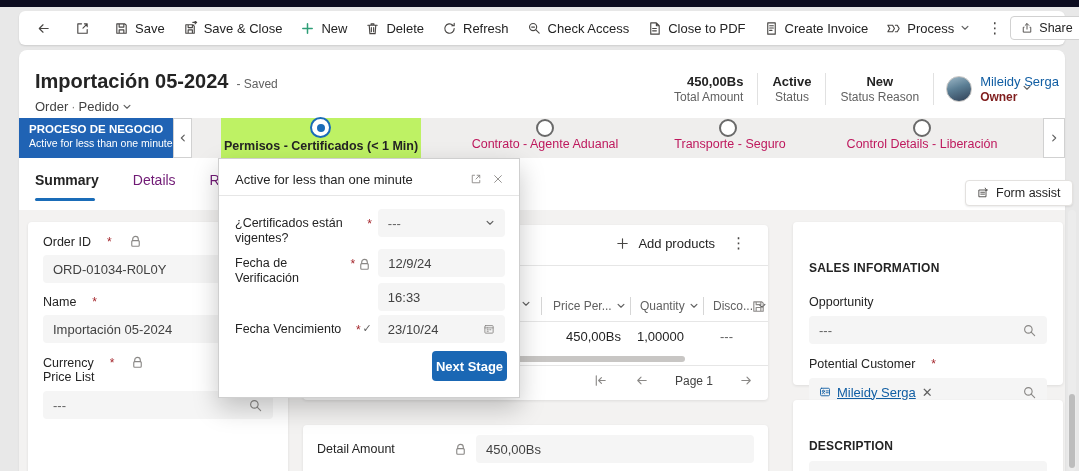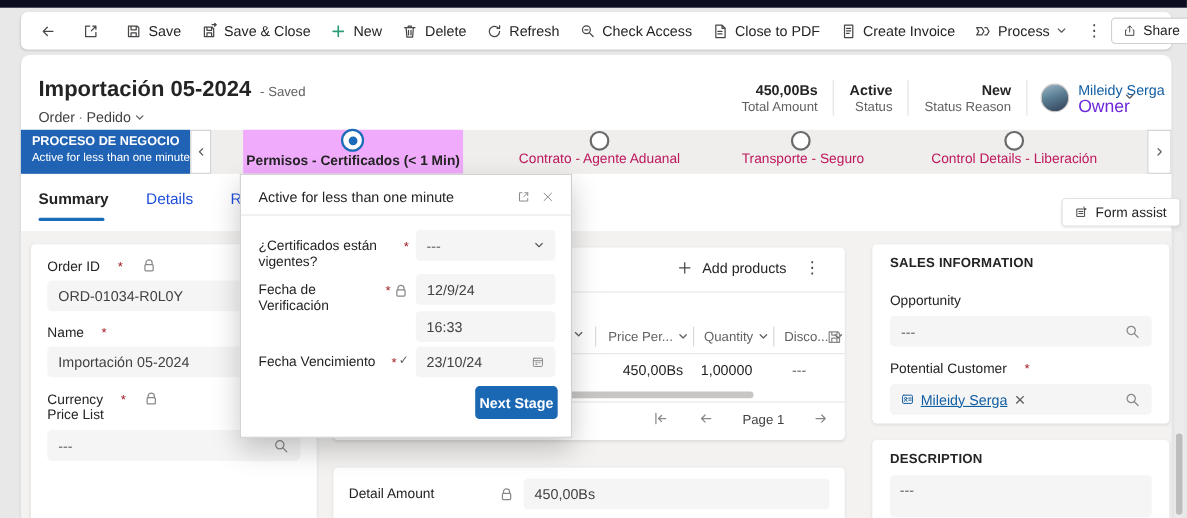--- a/index.html
+++ b/index.html
@@ -28,48 +28,48 @@
 
   
   #main-card { left:19px; top:50px; width:1046px; height:421px; background:#fff; border-radius:8px 8px 0 0; box-shadow:0 1px 2px rgba(0,0,0,.08); }
 
   
   #title-row { left:35px; top:70px; display:flex; align-items:baseline; gap:8px; }
   #page-title { font-size:20px; font-weight:700; color:#242424; }
   #save-state { font-size:12px; color:#616161; }
   #subtitle-row { left:35px; top:99px; display:flex; align-items:center; gap:3px; font-size:13px; color:#424242; }
   #stats { left:660px; top:73px; display:flex; align-items:center; }
-  .stat { padding:0 14px; border-right:1px solid #e1e1e1; text-align:right; }
+  .stat { padding:0 14px; border-right:1px solid #e1e1e1; text-align:center; }
   .stat:last-child { border-right:none; }
   .stat .v { font-size:13px; font-weight:700; color:#242424; line-height:17px; }
   .stat .l { font-size:12px; color:#616161; line-height:15px; }
   #owner-block { display:flex; align-items:center; gap:8px; padding:0 12px; }
   #avatar { width:26px; height:26px; border-radius:50%; background:linear-gradient(160deg,#9fb9c8 0%,#5b7e94 45%,#2f3f55 100%); border:1px solid #c8c6c4; }
   #owner-name { font-size:13px; color:#115ea3; line-height:16px; }
-  #owner-label { font-size:16px; color:#6d28d9; line-height:15px; }
+  #owner-label { font-size:12px; color:#7f1d1d; line-height:15px;font-weight:bold; }
   #hdr-chev { left:1022px; top:83px; }
 
   
   #bpf-strip { left:19px; top:118px; width:1046px; height:40px; background:#efeeed; }
   #bpf-box { left:19px; top:118px; width:154px; height:40px; background:#2063b4; color:#fff; padding:5px 8px 0 10px; }
   #bpf-name { font-size:11.5px; font-weight:700; white-space:nowrap; overflow:hidden; }
   #bpf-sub { font-size:10.5px; margin-top:2px; white-space:nowrap; }
   .bpf-nav { top:118px; width:19px; height:40px; background:#fff; border:1px solid #d1d1d1; display:flex; align-items:center; justify-content:center; cursor:pointer; }
   #bpf-prev { left:173px; }
   #bpf-next { left:1043px; width:22px; }
-  #stage-active-tab { left:221px; top:118px; width:200px; height:40px; background:#f0abfc; }
+  #stage-active-tab { left:221px; top:118px; width:200px; height:40px; background:#bef264; }
   #stage-active-label { position:absolute; left:0; right:0; bottom:5px; text-align:center; font-size:12.5px; font-weight:700; color:#242424; }
   .stage-label { top:137px; width:220px; text-align:center; font-size:12.5px; color:#be185d; }
   .stage-circle { top:119px; width:18px; height:18px; border-radius:50%; background:#fff; border:2.5px solid #696969; }
   #circ-active { left:310px; top:117px; width:21px; height:21px; border-radius:50%; background:#fff; border:2.5px solid #1a6cb8; display:flex; align-items:center; justify-content:center; }
   #circ-active .dot { width:8px; height:8px; border-radius:50%; background:#1a6cb8; }
 
   
   #tabs { left:35px; top:172px; display:flex; align-items:center; gap:34px; }
-  .tab { font-size:14px; color:#1d4ed8; display:flex; align-items:center; gap:5px; cursor:pointer; }
+  .tab { font-size:14px; color:#701a75; display:flex; align-items:center; gap:5px; cursor:pointer; }
   .tab.sel { font-weight:700; color:#242424; }
   #tab-underline { left:35px; top:198px; width:60px; height:3px; background:#1a6cb8; border-radius:2px; }
   #form-assist { left:965px; top:180px; height:26px; display:flex; align-items:center; gap:7px; padding:0 11px; background:#fff; border:1px solid #e3e1df; border-radius:4px; box-shadow:0 1px 2px rgba(0,0,0,.08); font-size:12.5px; color:#242424; cursor:pointer; }
 
   
   #content-bg { left:19px; top:210px; width:1046px; height:261px; background:#f3f2f1; }
   .card { background:#fff; border-radius:4px; box-shadow:0 1px 3px rgba(0,0,0,.09); }
 
   .flabel { font-size:12.5px; color:#242424; display:flex; align-items:center; gap:16px; }
   .req { color:#a4262c; font-size:12px; }
@@ -109,21 +109,21 @@
   #pager .pg { font-size:12px; color:#424242; }
 
   
   #detail-card { left:303px; top:425px; width:465px; height:60px; }
   #detail-card .row { display:flex; align-items:center; padding:10px 14px; gap:8px; }
   #detail-card .flabel { width:128px; }
   #detail-card .finput { flex:1; }
 
   
   #sales-card { left:793px; top:222px; width:270px; height:163px; }
-  #sales-card .inner, #desc-card .inner { padding:10px 16px; }
+  #sales-card .inner, #desc-card .inner { padding:10px 16px;margin-top:29px; }
   .sec-title { font-size:12px; font-weight:700; color:#242424; letter-spacing:.2px; }
   .chip { display:flex; align-items:center; gap:6px; }
   .chip a { color:#115ea3; font-size:13px; text-decoration:underline; }
   .chip .x { color:#616161; font-size:13px; cursor:pointer; }
 
   
   #desc-card { left:793px; top:400px; width:270px; height:80px; }
   #desc-box { margin-top:8px; background:#f5f5f5; border-radius:4px; height:38px; padding:6px 9px; font-size:13px; color:#616161; }
 
   

